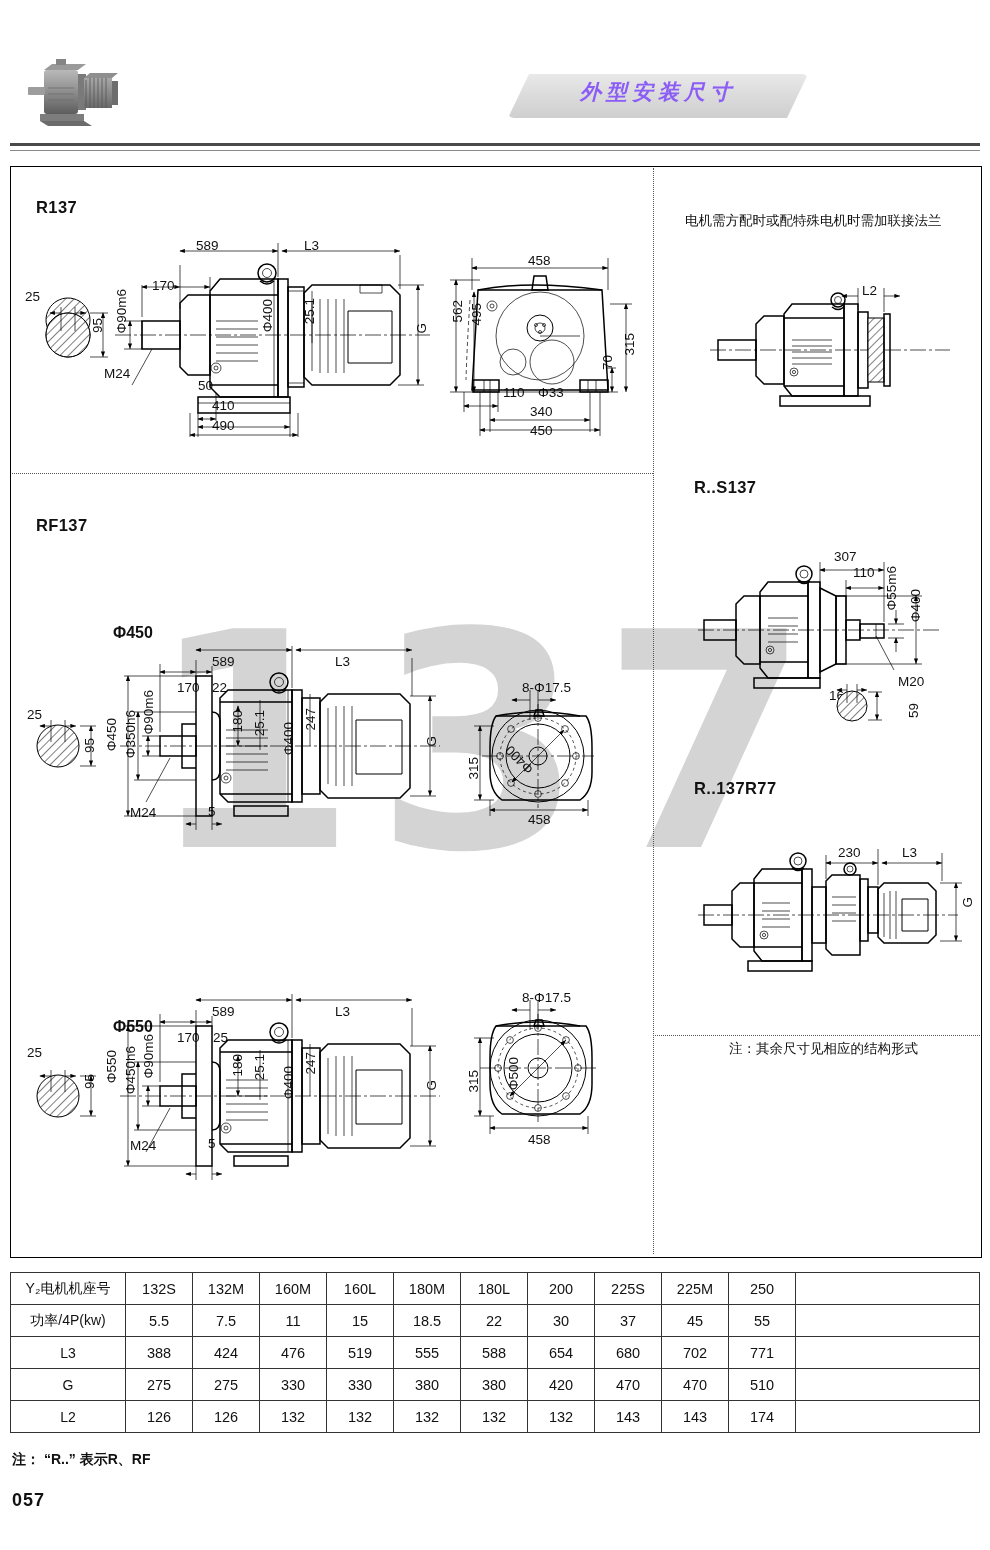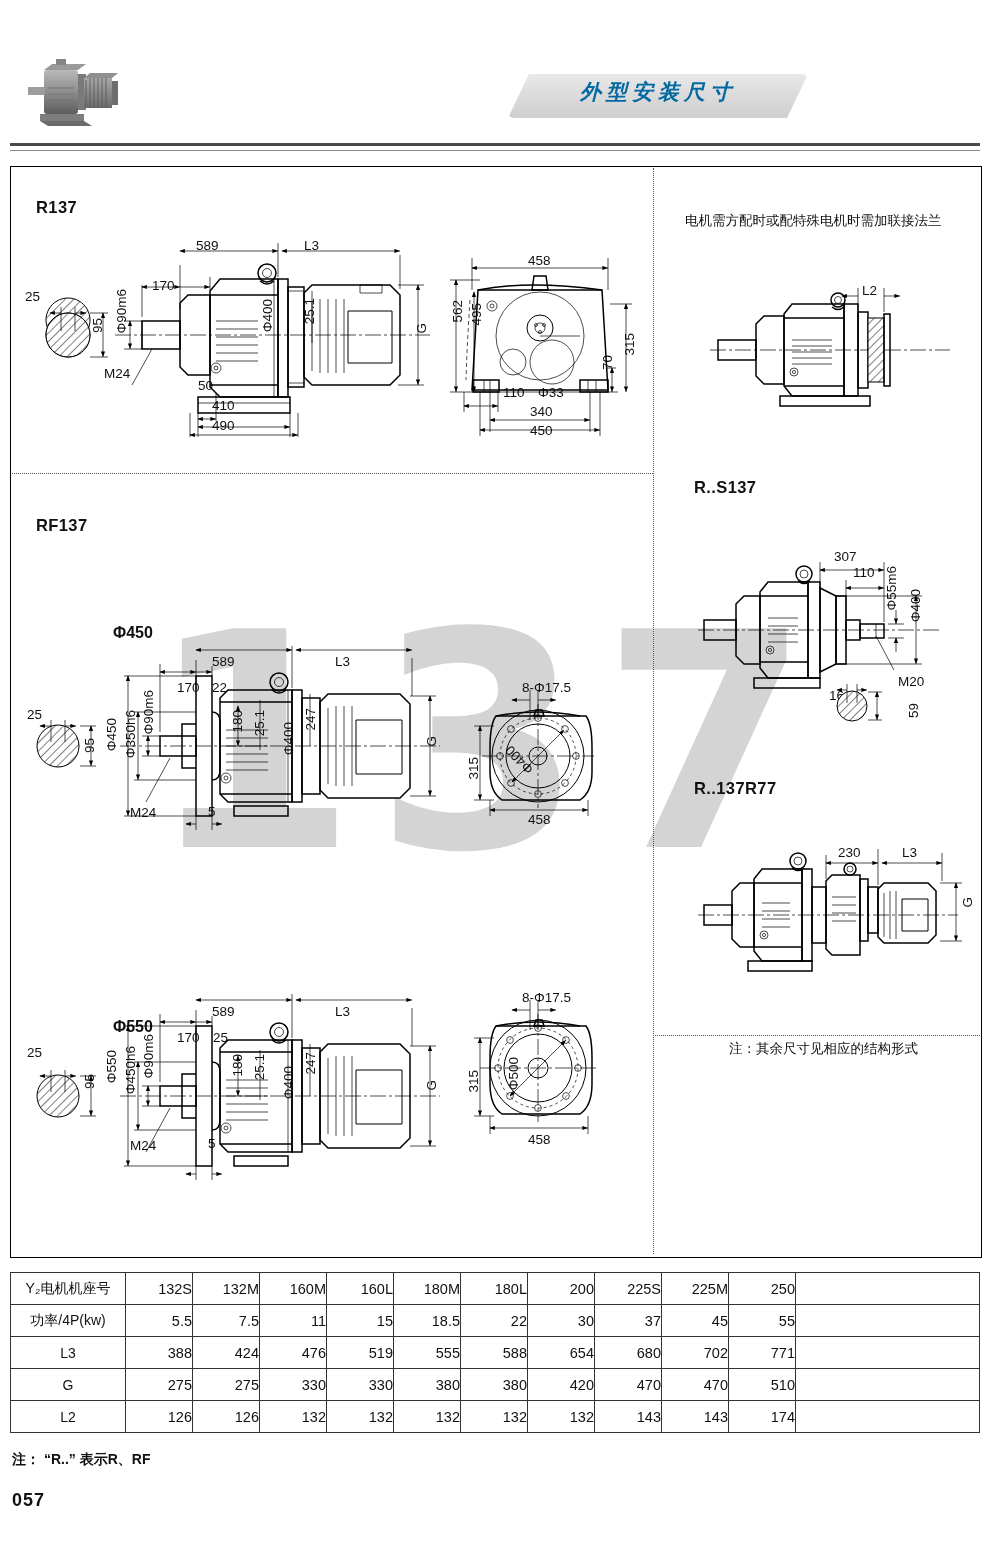--- a/index.html
+++ b/index.html
@@ -16,21 +16,21 @@
   .banner{
     position:absolute;left:508px;top:74px;width:300px;height:44px;
     background:linear-gradient(180deg,#e9e9e9 0%,#dcdcdc 45%,#cfcfcf 100%);
     clip-path:polygon(7% 0,100% 0,93% 100%,0 100%);
     border-radius:6px;
   }
   .banner-txt{
     position:absolute;left:508px;top:74px;width:300px;height:36px;
     display:flex;align-items:center;justify-content:center;
     font-size:21px;font-weight:bold;letter-spacing:5px;
-    font-style:italic;color:#0369a1;
+    font-style:italic;color:#8b5cf6;
     font-family:"DejaVu Sans","Liberation Sans",sans-serif;
   }
   .rule-a{position:absolute;left:10px;top:143px;width:970px;height:3px;background:#4a4a4a;}
   .rule-b{position:absolute;left:10px;top:150px;width:970px;height:1px;background:#8a8a8a;}
 
   
   .frame{position:absolute;left:10px;top:166px;width:970px;height:1090px;border:1.6px solid #000;background:transparent;}
   .vdiv{position:absolute;left:653px;top:168px;width:0;height:1086px;border-left:1.5px dotted #555;}
   .hdiv1{position:absolute;left:12px;top:473px;width:641px;height:0;border-top:1.5px dotted #555;}
   .hdiv2{position:absolute;left:655px;top:1035px;width:325px;height:0;border-top:1.5px dotted #555;}
@@ -66,21 +66,21 @@
   .hatch{fill:url(#hatchP);stroke:#000;stroke-width:1;}
   .wht{fill:#fff;stroke:#000;stroke-width:1;}
 
   
   .tbl{position:absolute;left:10px;top:1272px;width:970px;border-collapse:collapse;}
   .tbl td{
     border:1.4px solid #333;height:31px;text-align:center;
     font-size:14.5px;padding:0;white-space:nowrap;
   }
   .tbl td.rh{width:114px;font-size:14px;}
-  .tbl td.dc{width:66px;text-align:right;}
+  .tbl td.dc{width:66px;}
   .tbl td.blank{border-right:1.4px solid #333;}
   .footnote{position:absolute;left:12px;top:1451px;font-size:14px;font-weight:bold;}
   .pageno{position:absolute;left:12px;top:1490px;font-size:18px;font-weight:bold;letter-spacing:1px;}
 </style>
 </head>
 <body>
 
 <div class="page">
 
   <div class="hdr">

